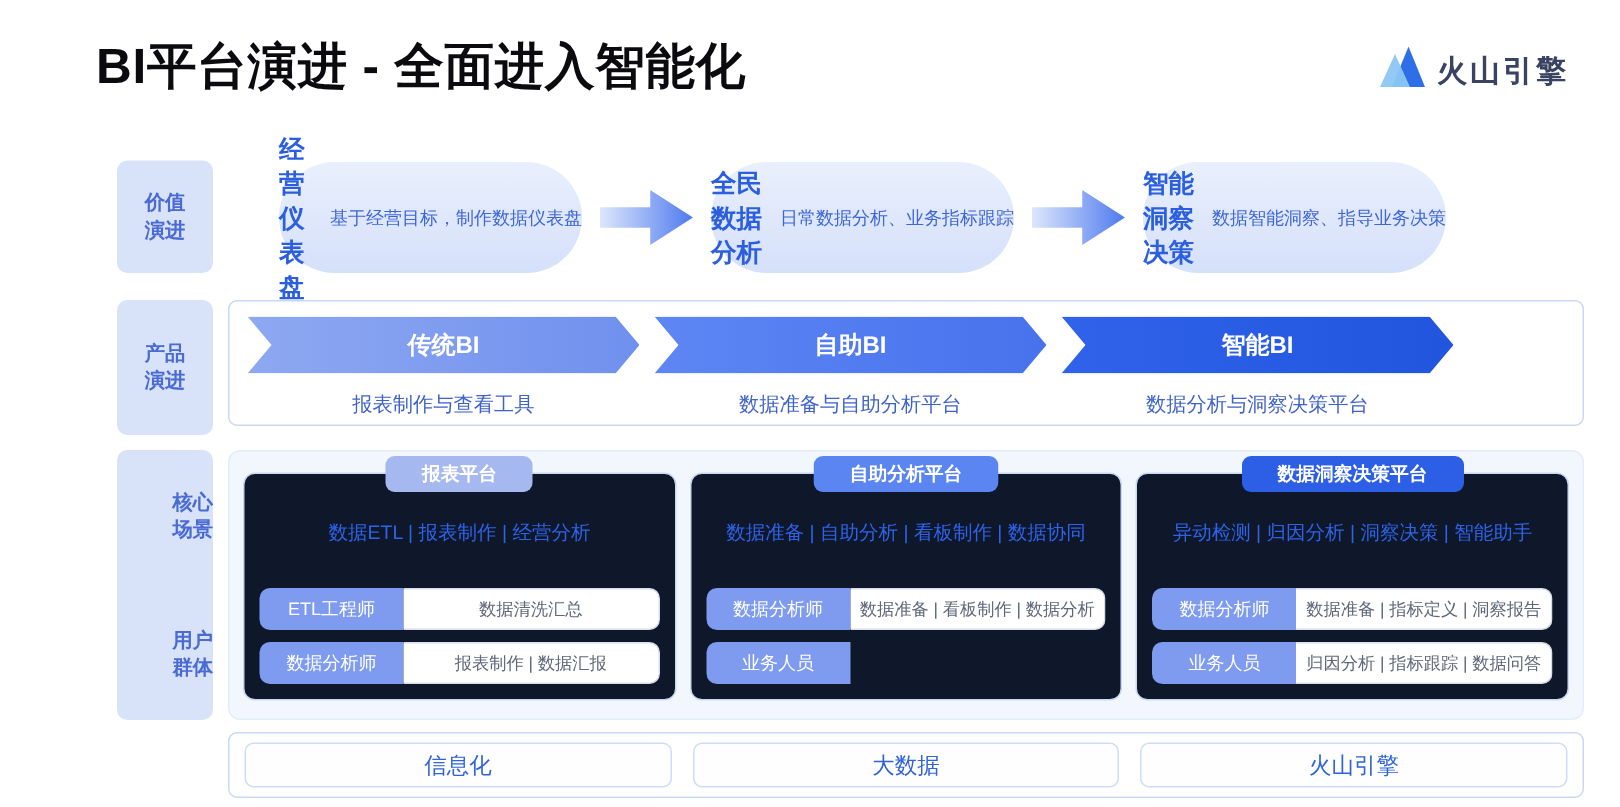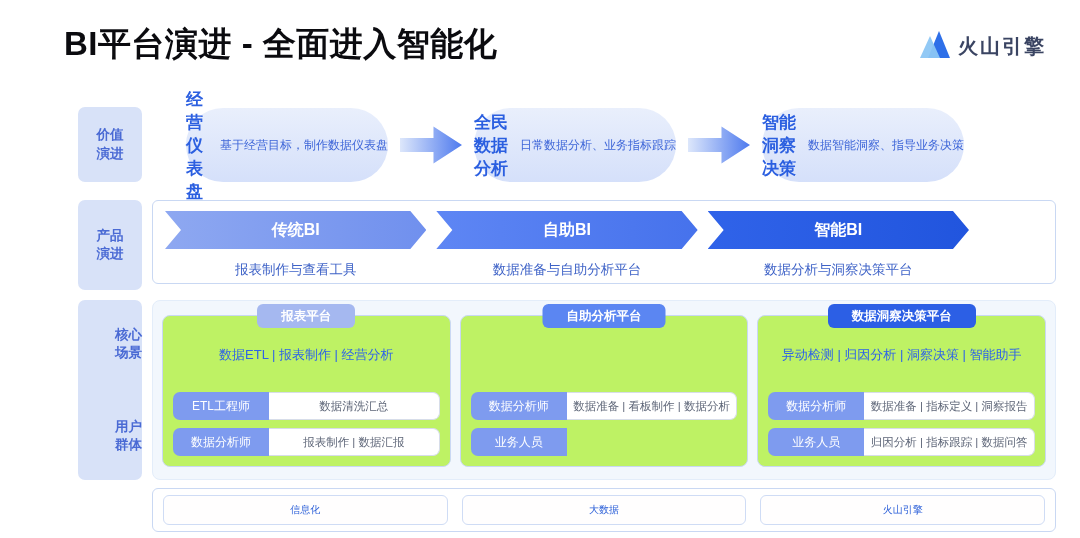--- a/index.html
+++ b/index.html
@@ -39,40 +39,40 @@
         clip-path:polygon(0 0,calc(100% - 16px) 0,100% 50%,calc(100% - 16px) 100%,0 100%,16px 50%);}
   .banner-1{background:linear-gradient(90deg,#8ea8f1,#7090ee);}
   .banner-2{background:linear-gradient(90deg,#5e86f4,#4672ec);}
   .banner-3{background:linear-gradient(90deg,#3063e9,#2155de);}
   .desc-line{display:flex;gap:10px;margin-top:12px;}
   .desc{flex:1;text-align:center;font-size:13.5px;color:#3f63c7;}
 
   
   .row3{position:absolute;left:152px;top:300px;width:904px;height:180px;background:#f2f7fd;
         border:1px solid #e3edfa;border-radius:8px;box-sizing:border-box;display:flex;gap:9px;padding:14px 9px 12px;}
-  .card{flex:1;position:relative;background:#bef264;border:1px solid #c9d8f3;border-radius:8px;}
+  .card{flex:1;position:relative;background:#0f172a;border:1px solid #c9d8f3;border-radius:8px;}
   .badge{position:absolute;top:-12px;left:50%;transform:translateX(-50%);height:24px;padding:0 24px;
         border-radius:6px;color:#fff;font-size:12.5px;font-weight:bold;display:flex;align-items:center;white-space:nowrap;}
   .badge-1{background:#a5b8f0;}
   .badge-2{background:#5b86f2;}
   .badge-3{background:#2c5fe5;}
   .scenarios{margin-top:30px;text-align:center;color:#2e63e8;font-size:13px;white-space:nowrap;}
   .users{position:absolute;bottom:10px;left:10px;right:10px;display:flex;flex-direction:column;gap:8px;}
   .user-row{display:flex;height:28px;}
   .role{flex:0 0 96px;background:#7e9bef;color:#fff;font-size:12px;border-radius:7px 0 0 7px;
         display:flex;align-items:center;justify-content:center;}
   .tasks{flex:1;background:#fff;border:1px solid #d7dde9;border-left:none;border-radius:0 7px 7px 0;
         color:#5e6678;font-size:11.5px;display:flex;align-items:center;justify-content:center;
         box-sizing:border-box;white-space:nowrap;}
 
   
   .row4{position:absolute;left:152px;top:488px;width:904px;height:44px;border:1px solid #c9d8f3;
         border-radius:6px;background:#fff;box-sizing:border-box;display:flex;gap:14px;padding:6px 10px;}
   .tech{flex:1;border:1px solid #cfdcf5;border-radius:6px;display:flex;align-items:center;
-        justify-content:center;color:#3063d9;font-size:10px;background:#fffefe;}
+        justify-content:center;color:#3063d9;font-size:15px;background:#fffefe;}
 </style>
 </head>
 <body>
 
 <div class="slide">
 
   <div class="page-title">BI平台演进 - 全面进入智能化</div>
   <div class="logo">
     <span>
       <svg width="30" height="27" viewBox="0 0 30 27">
@@ -141,20 +141,21 @@
         </div>
         <div class="user-row">
           <div class="role">数据分析师</div>
           <div class="tasks">报表制作 | 数据汇报</div>
         </div>
       </div>
     </div>
 
     <div class="card">
       <div class="badge badge-2">自助分析平台</div>
+      <div class="scenarios">数据准备 | 自助分析 | 看板制作 | 数据协同</div>
       <div class="users">
         <div class="user-row">
           <div class="role">数据分析师</div>
           <div class="tasks">数据准备 | 看板制作 | 数据分析</div>
         </div>
         <div class="user-row">
           <div class="role">业务人员</div>
         </div>
       </div>
     </div>

